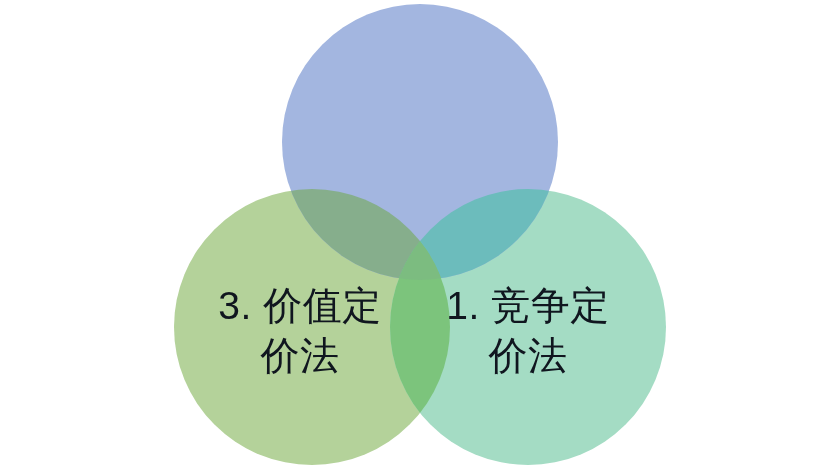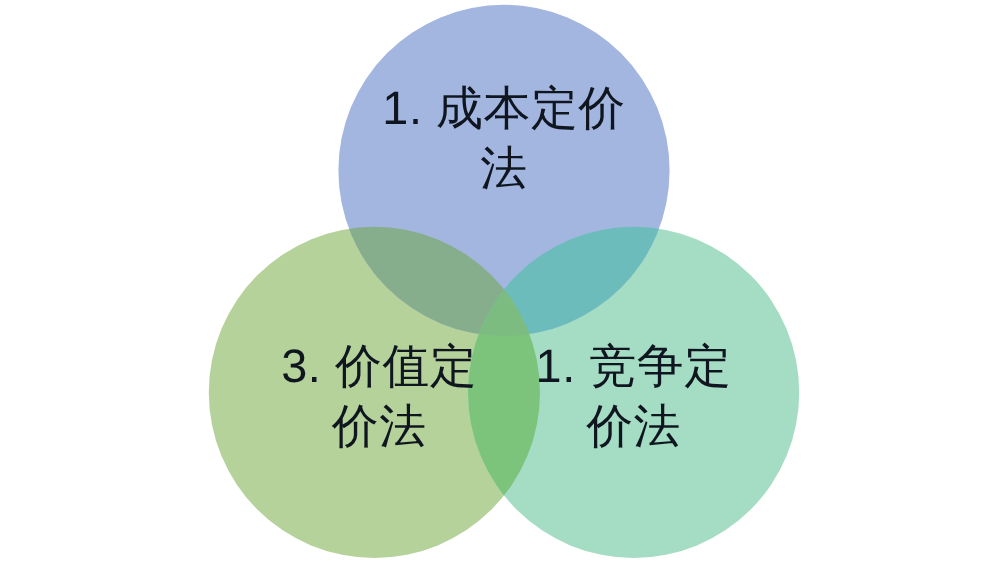--- a/index.html
+++ b/index.html
@@ -36,21 +36,21 @@
     white-space: pre-line;
     font-weight: 400;
     pointer-events: none;
   }
   #label-top {
     left: 300px;
     top: 66px;
     width: 240px;
   }
   #label-left {
-    left: 196px;
+    left: 180px;
     top: 281px;
     width: 240px;
   }
   #label-right {
     left: 408px;
     top: 281px;
     width: 240px;
   }
 </style>
 </head>
@@ -87,22 +87,20 @@
       <circle id="ov-lr" cx="528" cy="327" r="138" fill="#7cc47c"></circle>
     </g>
 
     <g clip-path="url(#clip-top)">
       <g clip-path="url(#clip-left)">
         <circle id="ov-c" cx="528" cy="327" r="138" fill="#7cbc80"></circle>
       </g>
     </g>
   </svg>
 
-  <div class="venn-label" id="label-top" style="color: rgb(16, 22, 31);">1. 成本定价
-法</div>
 
   <div class="venn-label" id="label-left" style="color: rgb(16, 22, 31);">3. 价值定
 价法</div>
 
   <div class="venn-label" id="label-right" style="color: rgb(16, 22, 31);">1. 竞争定
 价法</div>
 
 </div>
 
 </body></html>

